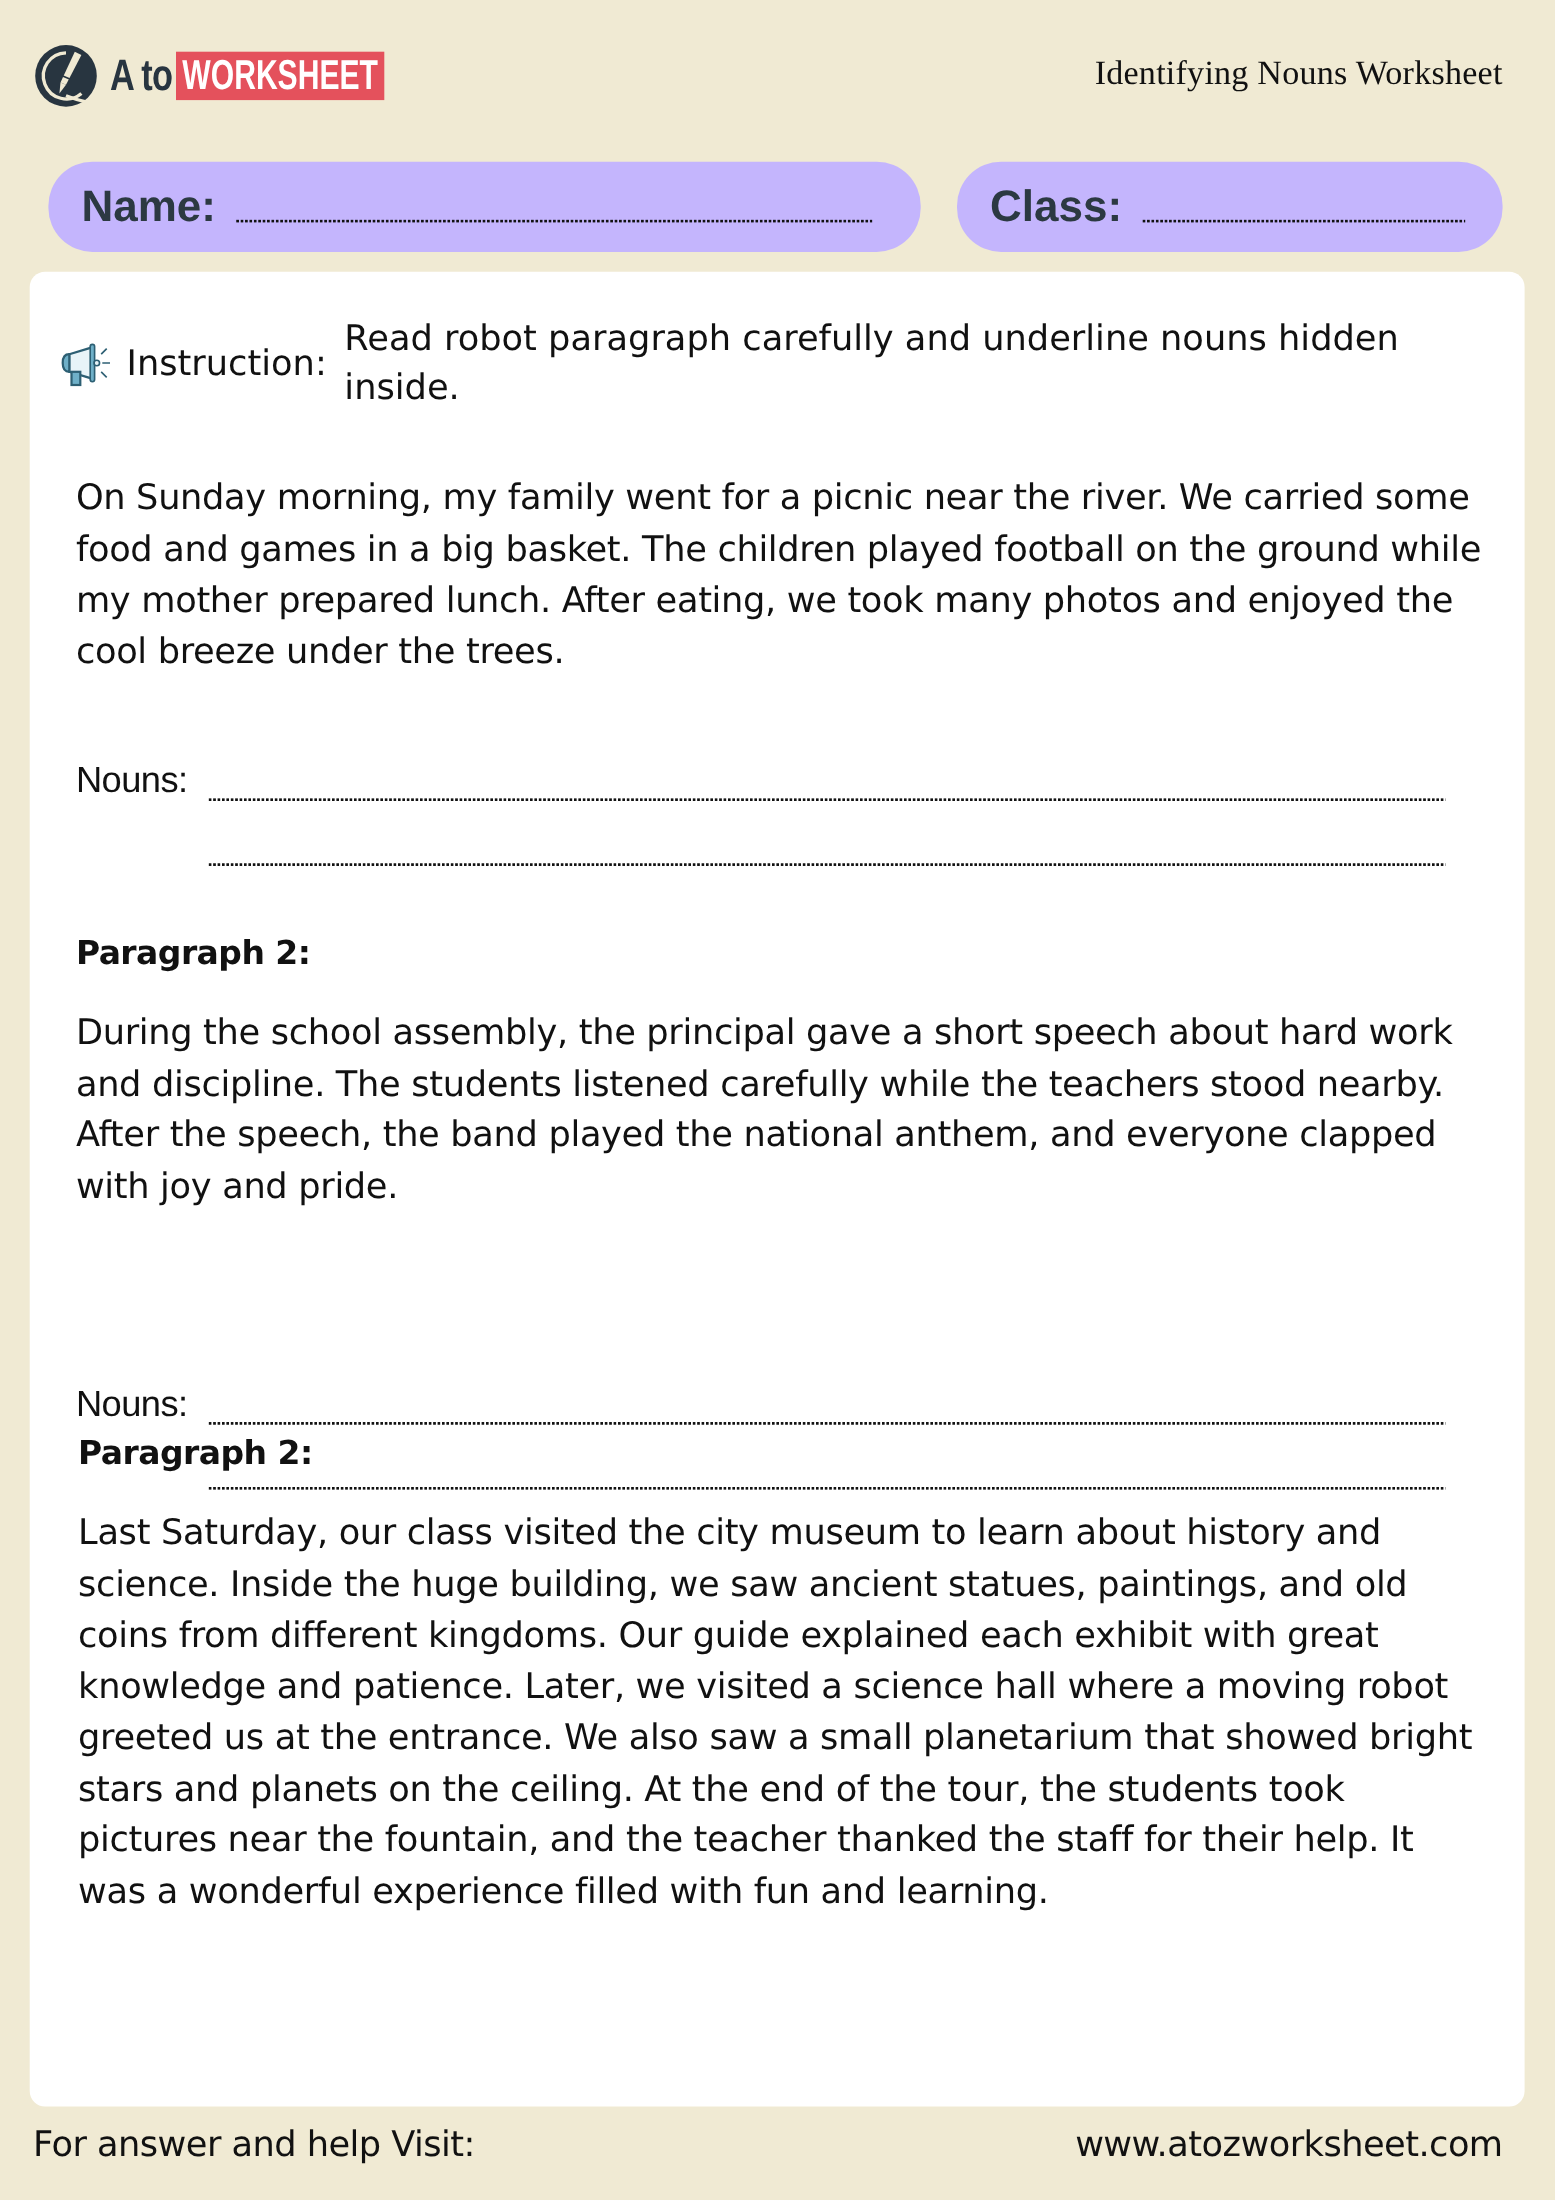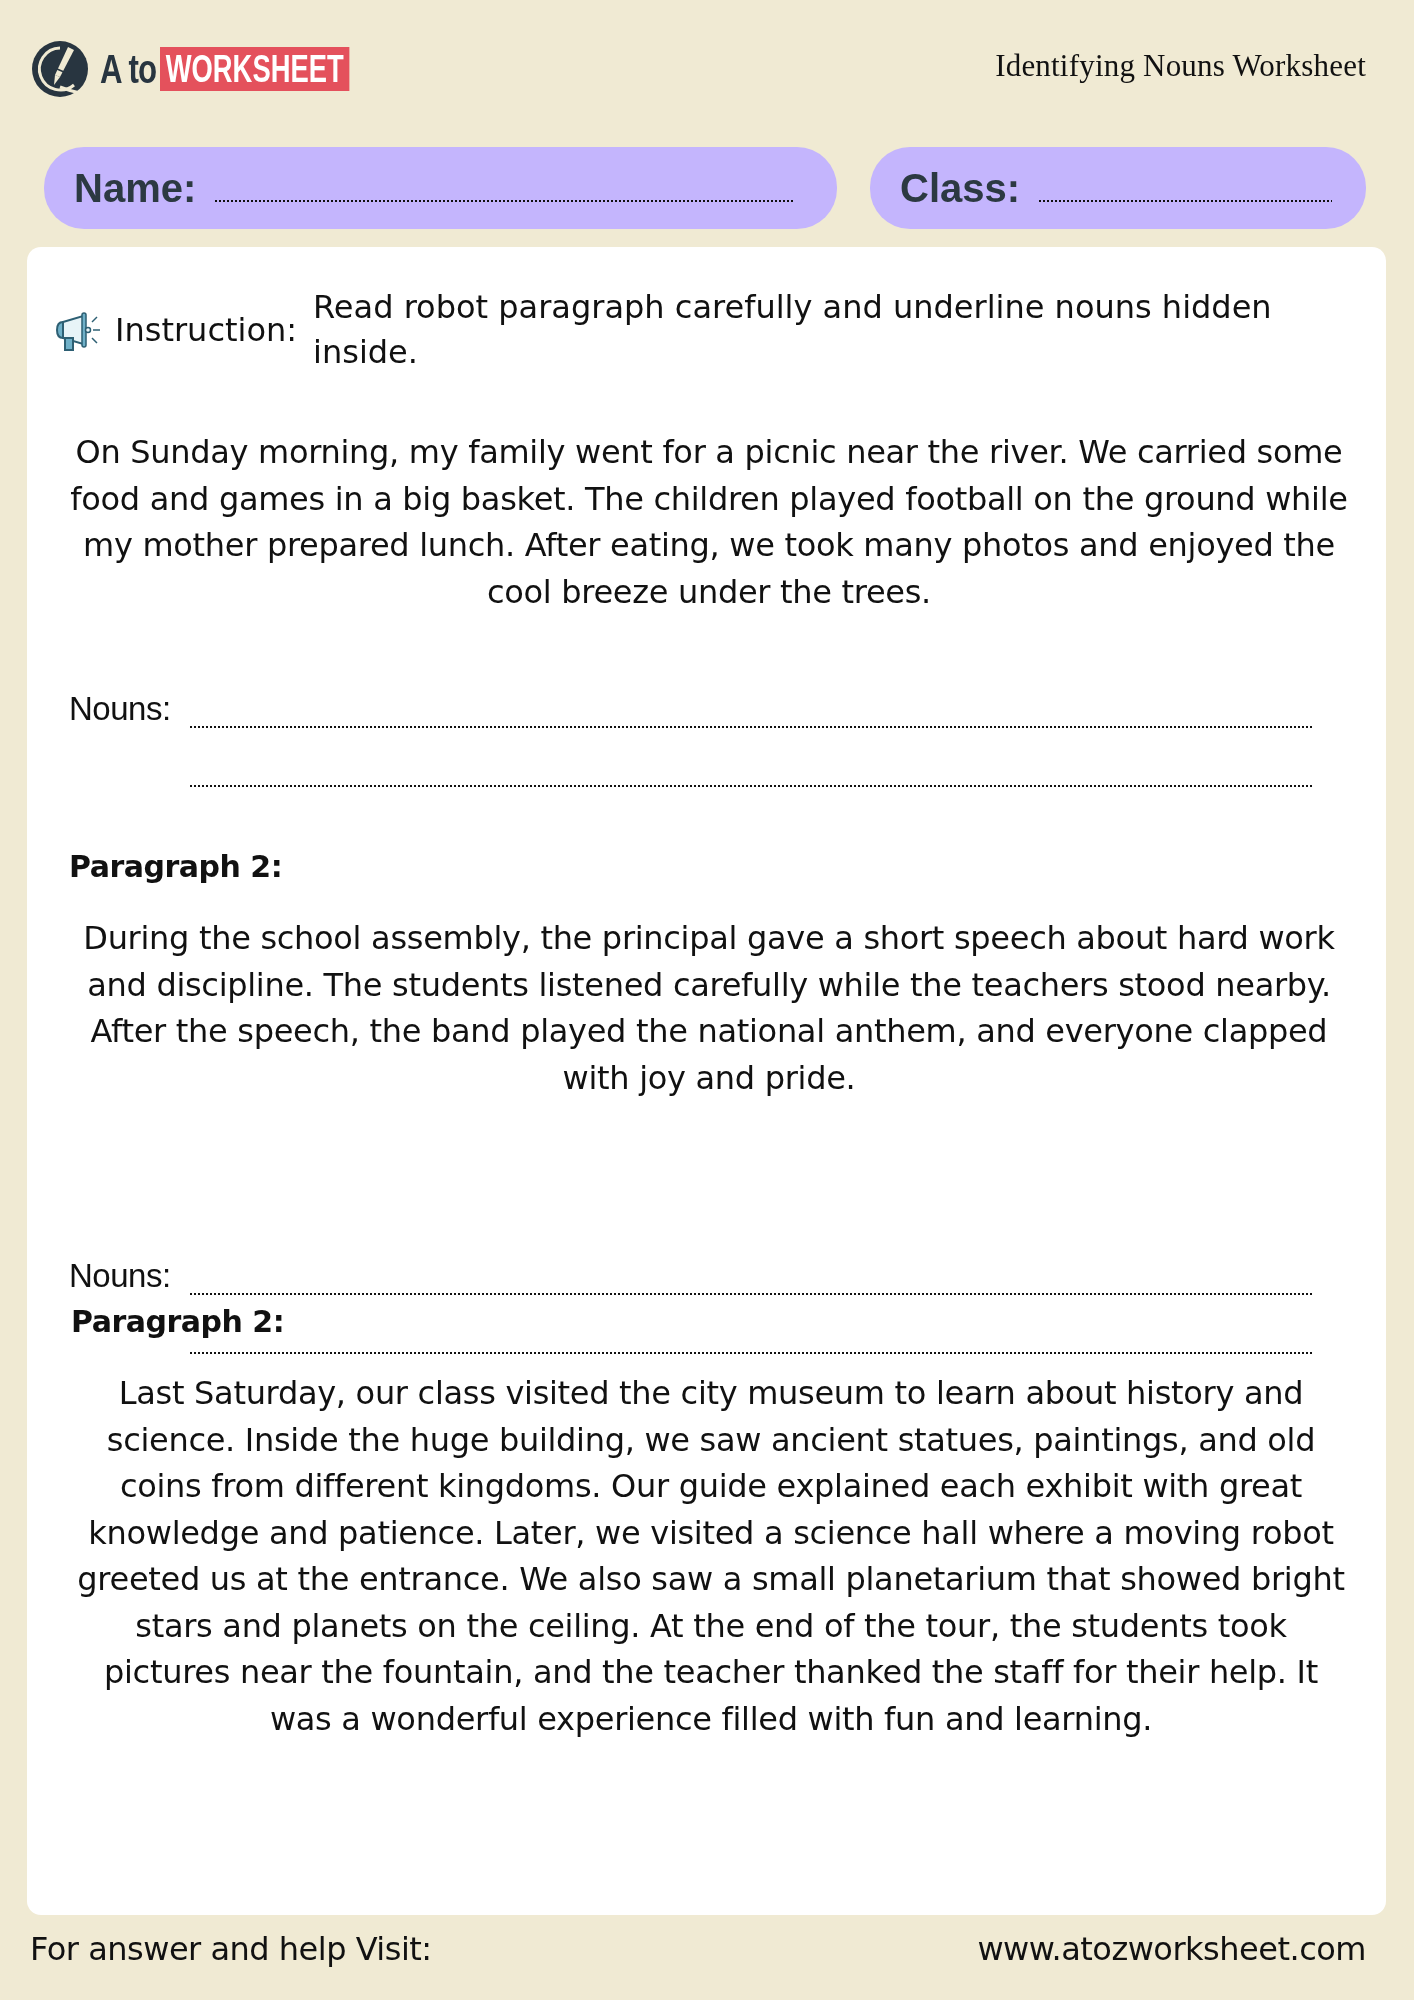--- a/index.html
+++ b/index.html
@@ -73,21 +73,20 @@
   .instr-text { width: 1010px; }
   .section { position: absolute; left: 42px; width: 1280px; }
   .para-heading {
     font-weight: bold; font-size: 30px; line-height: 40px;
     letter-spacing: -0.5px;
   }
   .para-text {
     font-size: 32px; line-height: 46.5px;
     margin-top: 28px; width: 1280px;
     letter-spacing: -0.3px;
-    text-align: center;
   }
   .nouns-row { position: relative; height: 120px; }
   .nouns-label {
     position: absolute; left: 0; top: 0;
     font-family: "Liberation Sans", sans-serif;
     font-weight: normal; font-size: 33px; letter-spacing: -0.5px;
   }
   .dotline {
     position: absolute; left: 120px; width: 1125px; height: 4px;
     background-image: radial-gradient(circle, #111 1.3px, transparent 1.5px);

